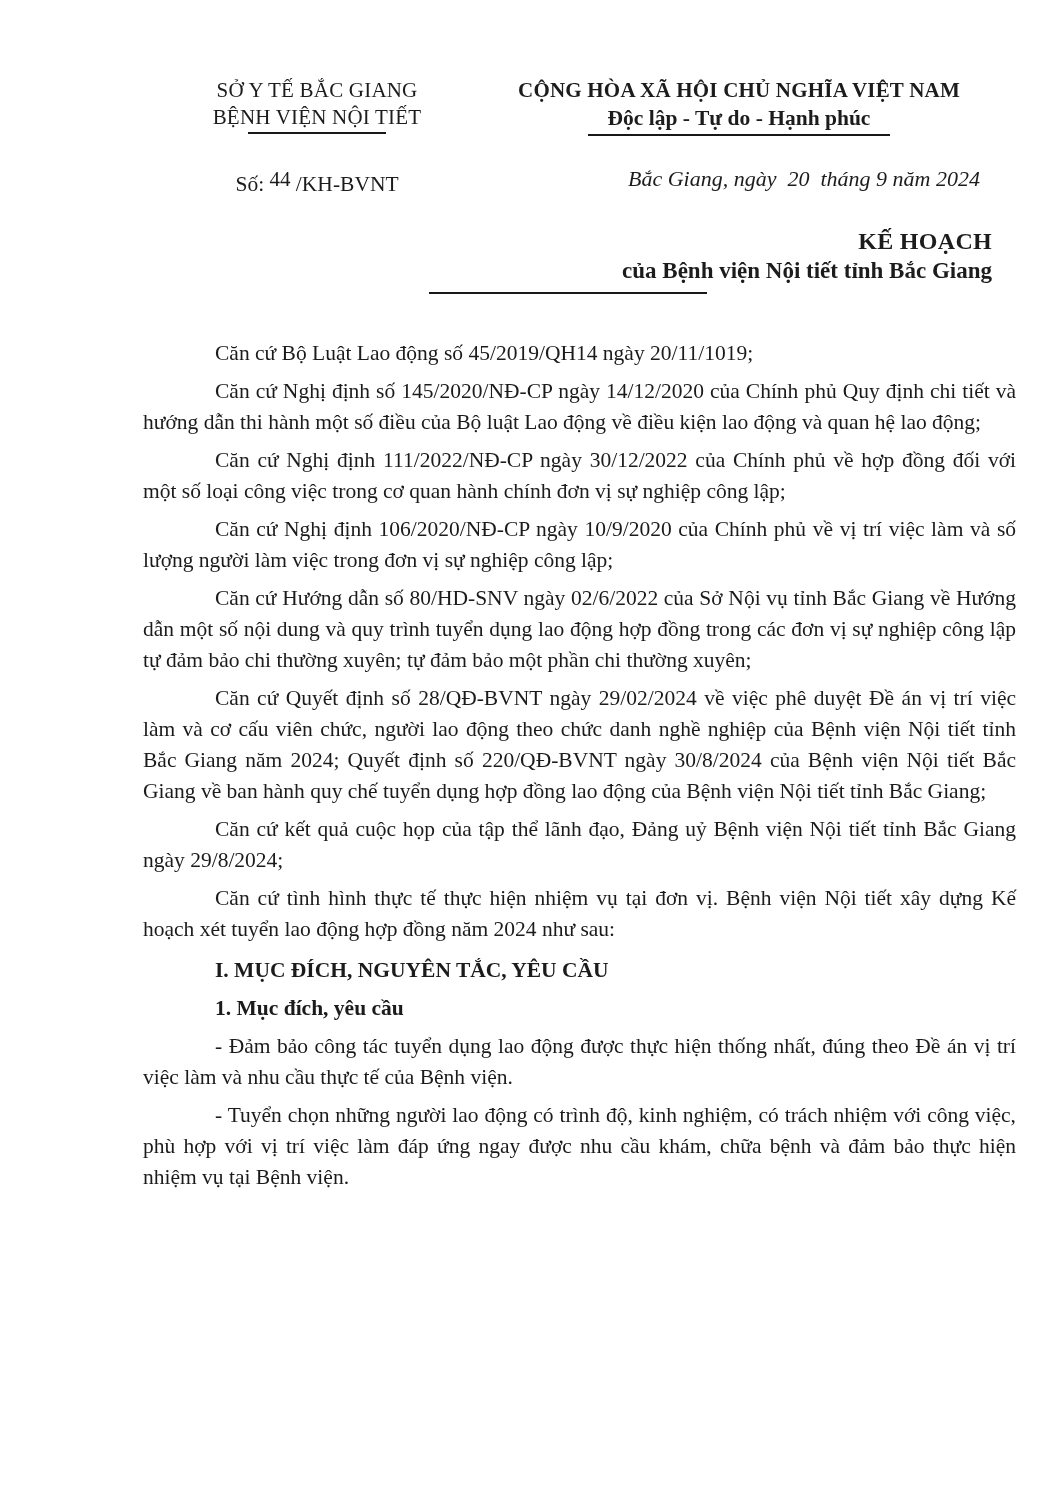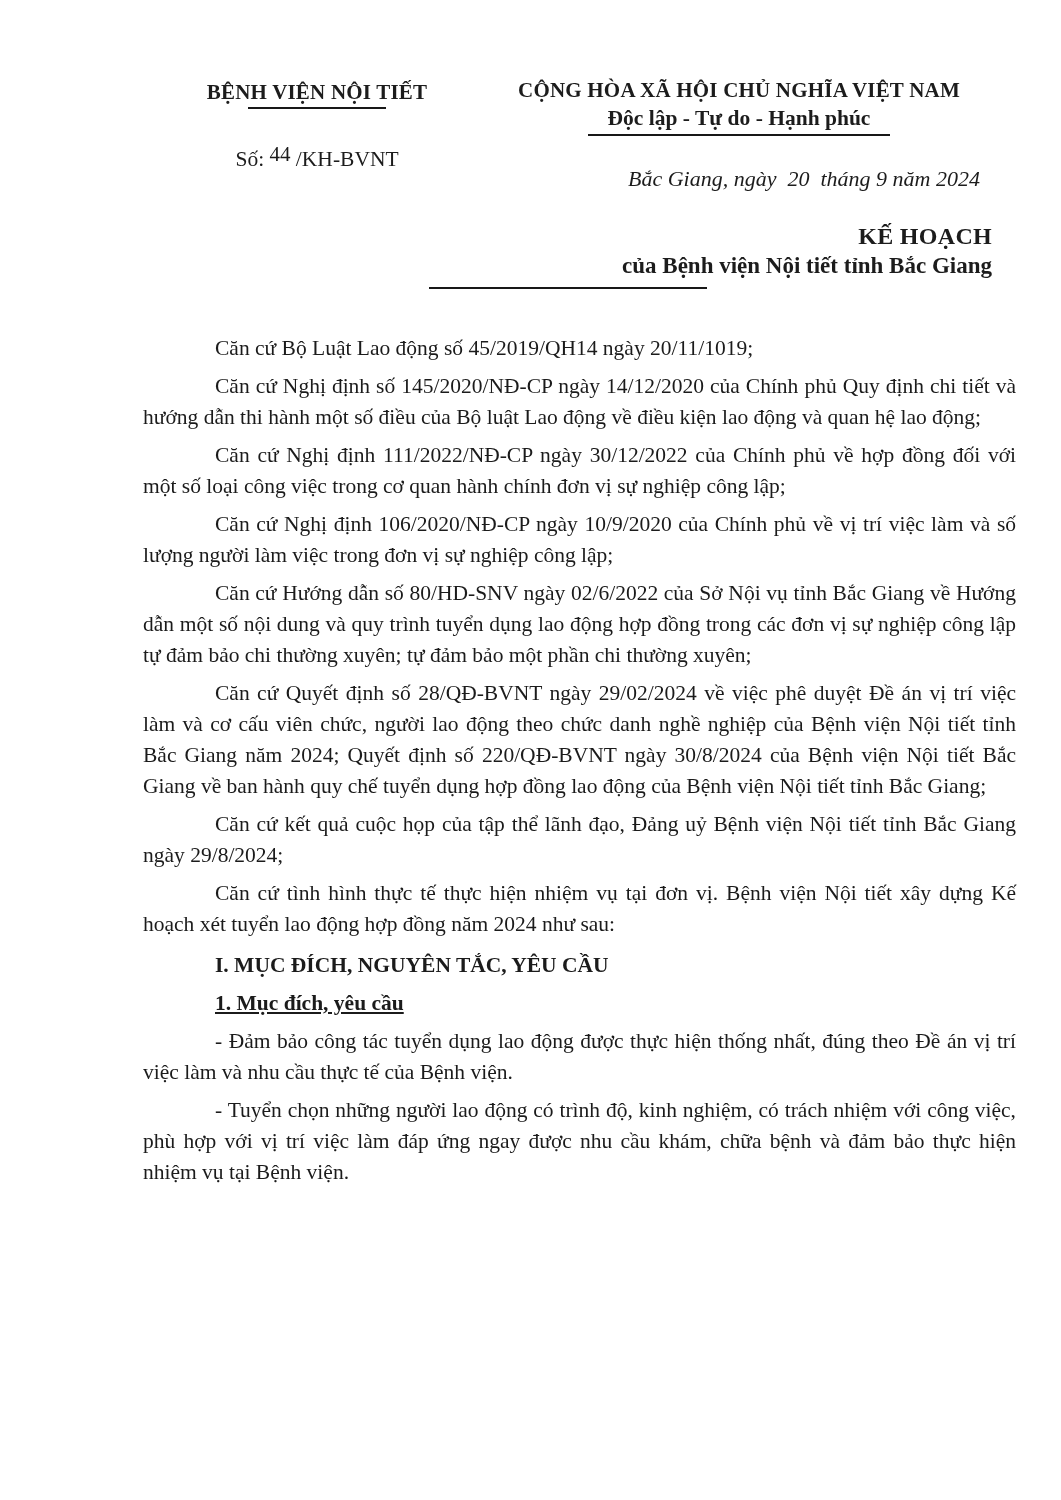--- a/index.html
+++ b/index.html
@@ -27,21 +27,21 @@
     width: 282px;
     text-align: center;
     flex: 0 0 auto;
   }
   .org-parent {
     font-size: 21px;
     letter-spacing: 0.2px;
   }
   .org-name {
     font-size: 21px;
-    font-weight: bold;
+    font-weight: normal;
     margin-top: 2px;
     letter-spacing: 0.2px;
   }
   .ul-left {
     width: 138px;
     border-bottom: 2px solid #181818;
     margin: 2px auto 0 auto;
   }
   .doc-number {
     margin-top: 38px;
@@ -119,30 +119,30 @@
     margin: 0 4px 7px 0;
     text-indent: 72px;
     line-height: 31px;
   }
   .section-heading {
     font-weight: bold;
     margin-top: 10px !important;
   }
   .section-subheading {
     font-weight: bold;
-    text-decoration: underline;
   }
 </style>
 </head>
 <body>
 
 <div class="page">
 
   <div class="header">
     <div class="header-left">
+      <div class="org-parent">SỞ Y TẾ BẮC GIANG</div>
       <div class="org-name">BỆNH VIỆN NỘI TIẾT</div>
       <div class="ul-left"></div>
       <div class="doc-number"><span>Số: </span><span class="num">44</span><span> /KH-BVNT</span></div>
     </div>
     <div class="header-right">
       <div class="national-title">CỘNG HÒA XÃ HỘI CHỦ NGHĨA VIỆT NAM</div>
       <div class="national-motto">Độc lập - Tự do - Hạnh phúc</div>
       <div class="ul-right"></div>
       <div class="date-line">Bắc Giang, ngày  20  tháng 9 năm 2024</div>
     </div>

